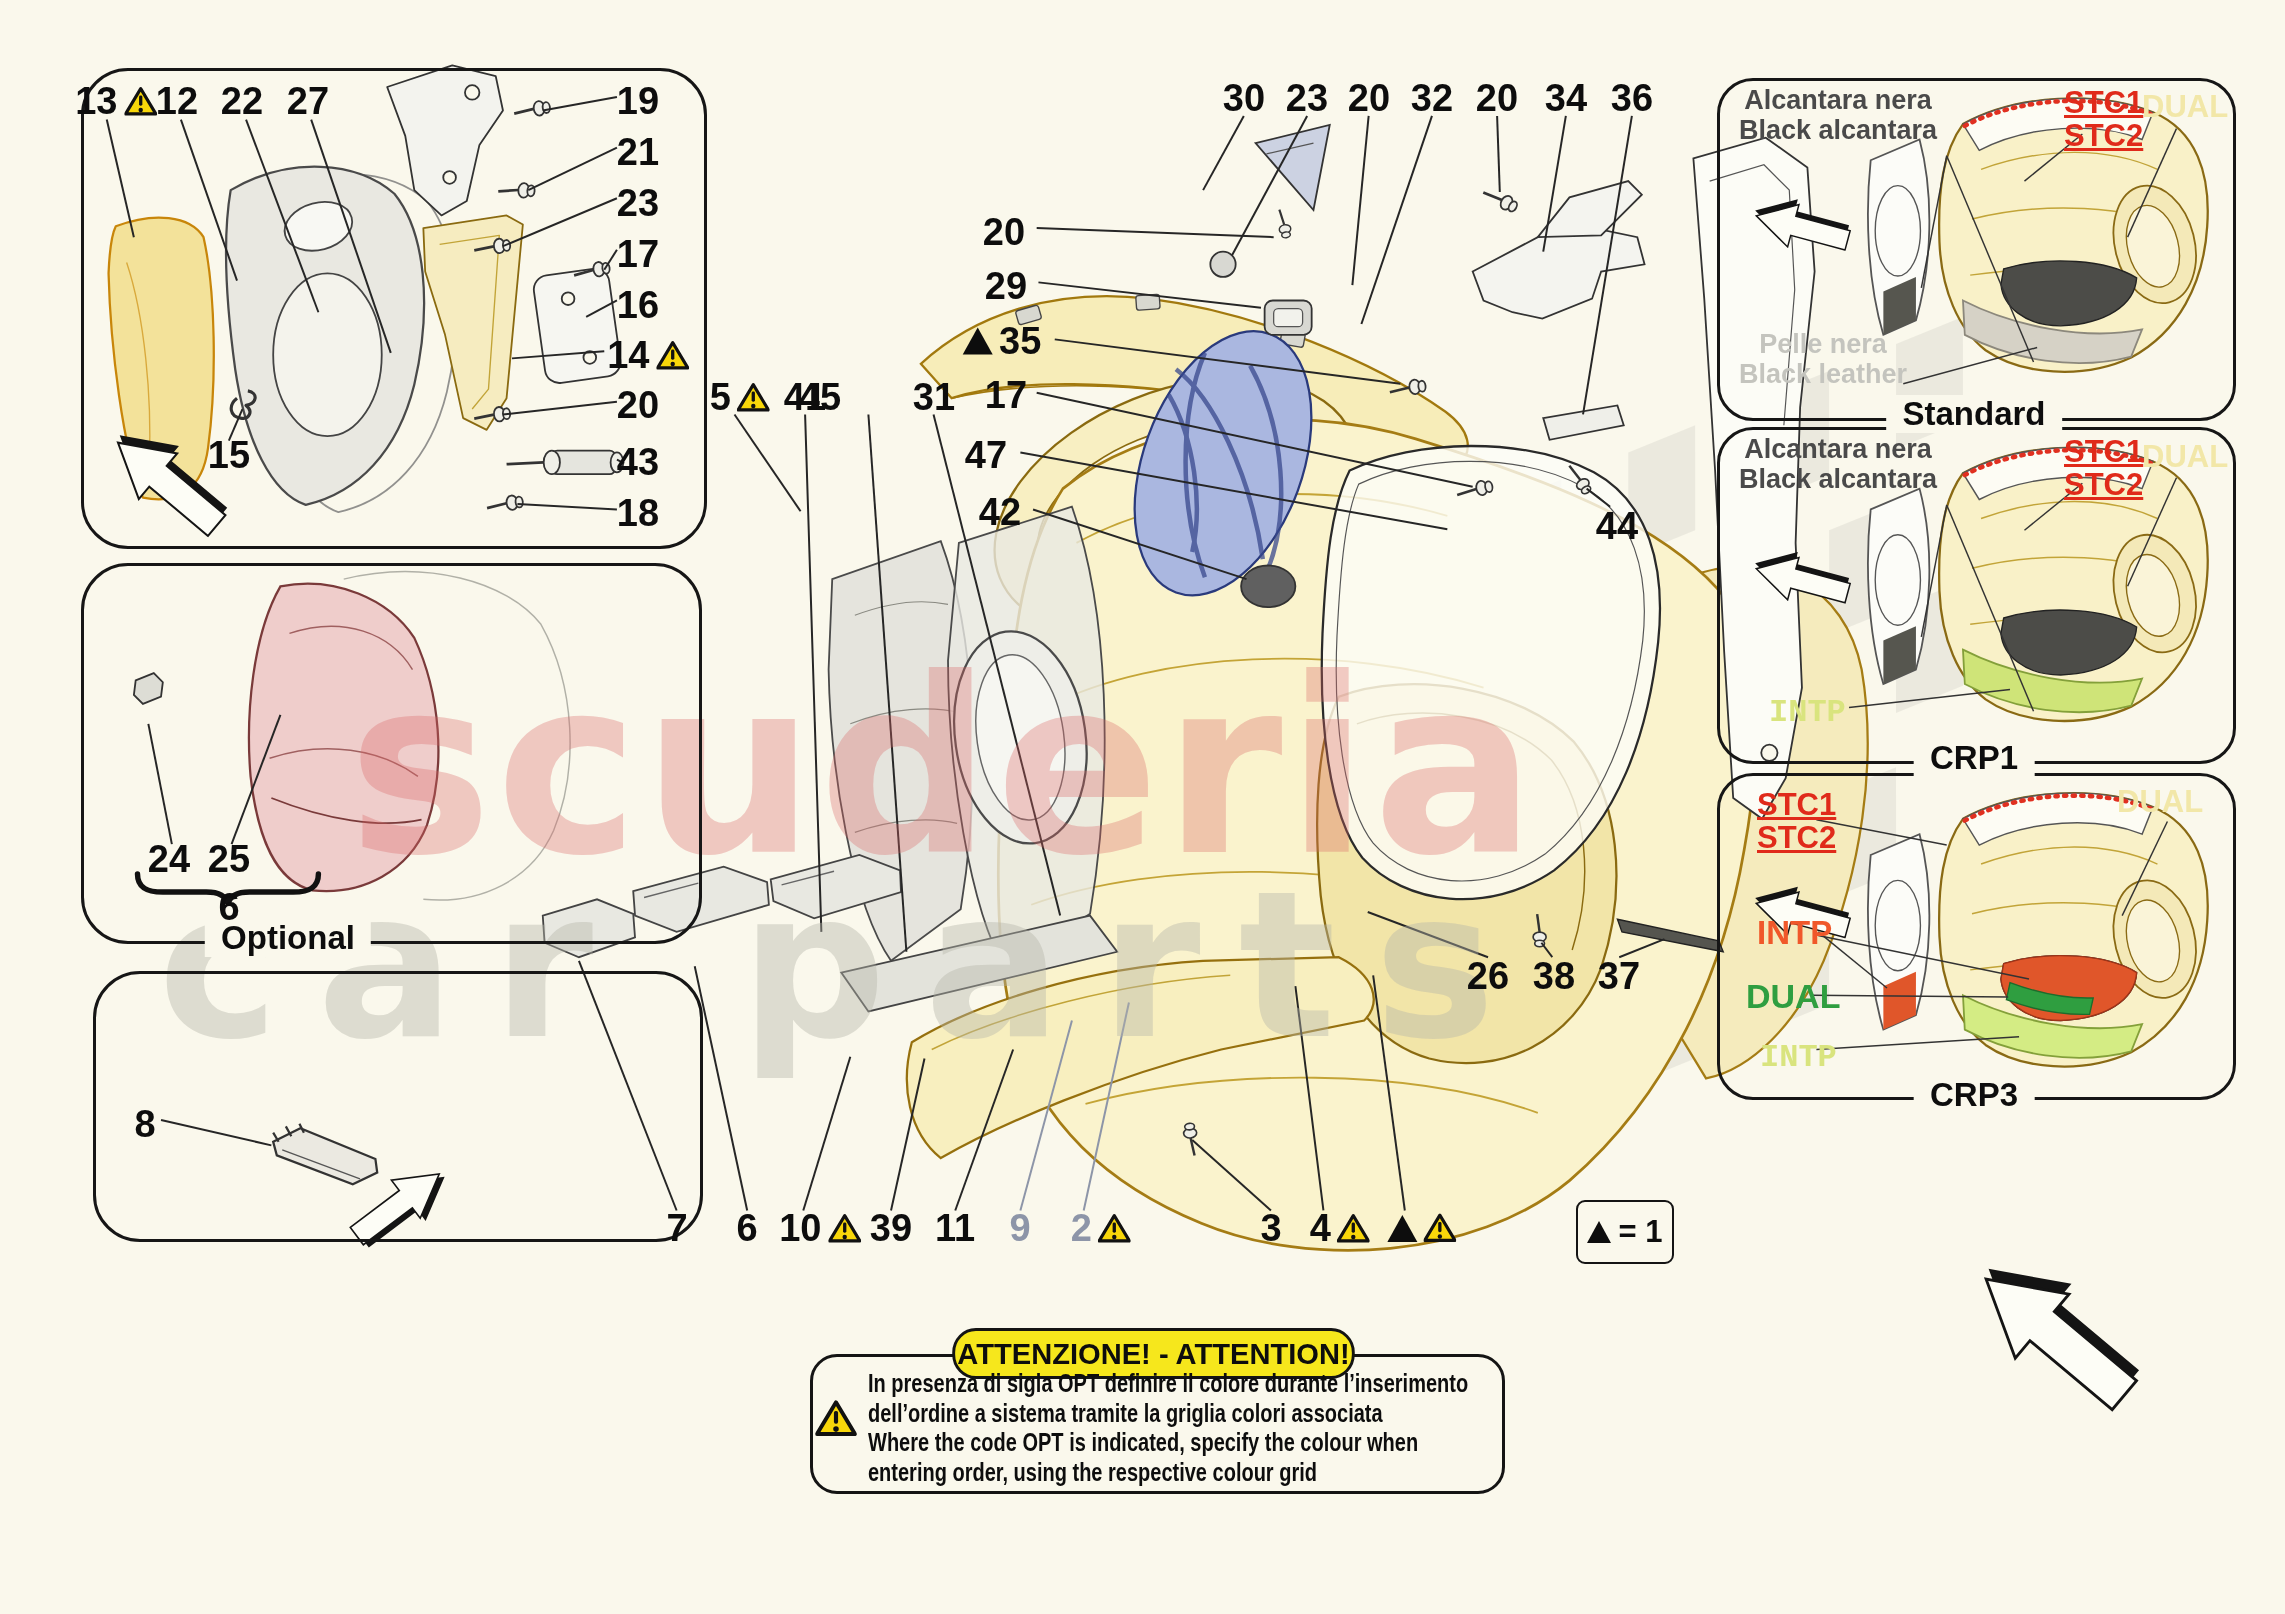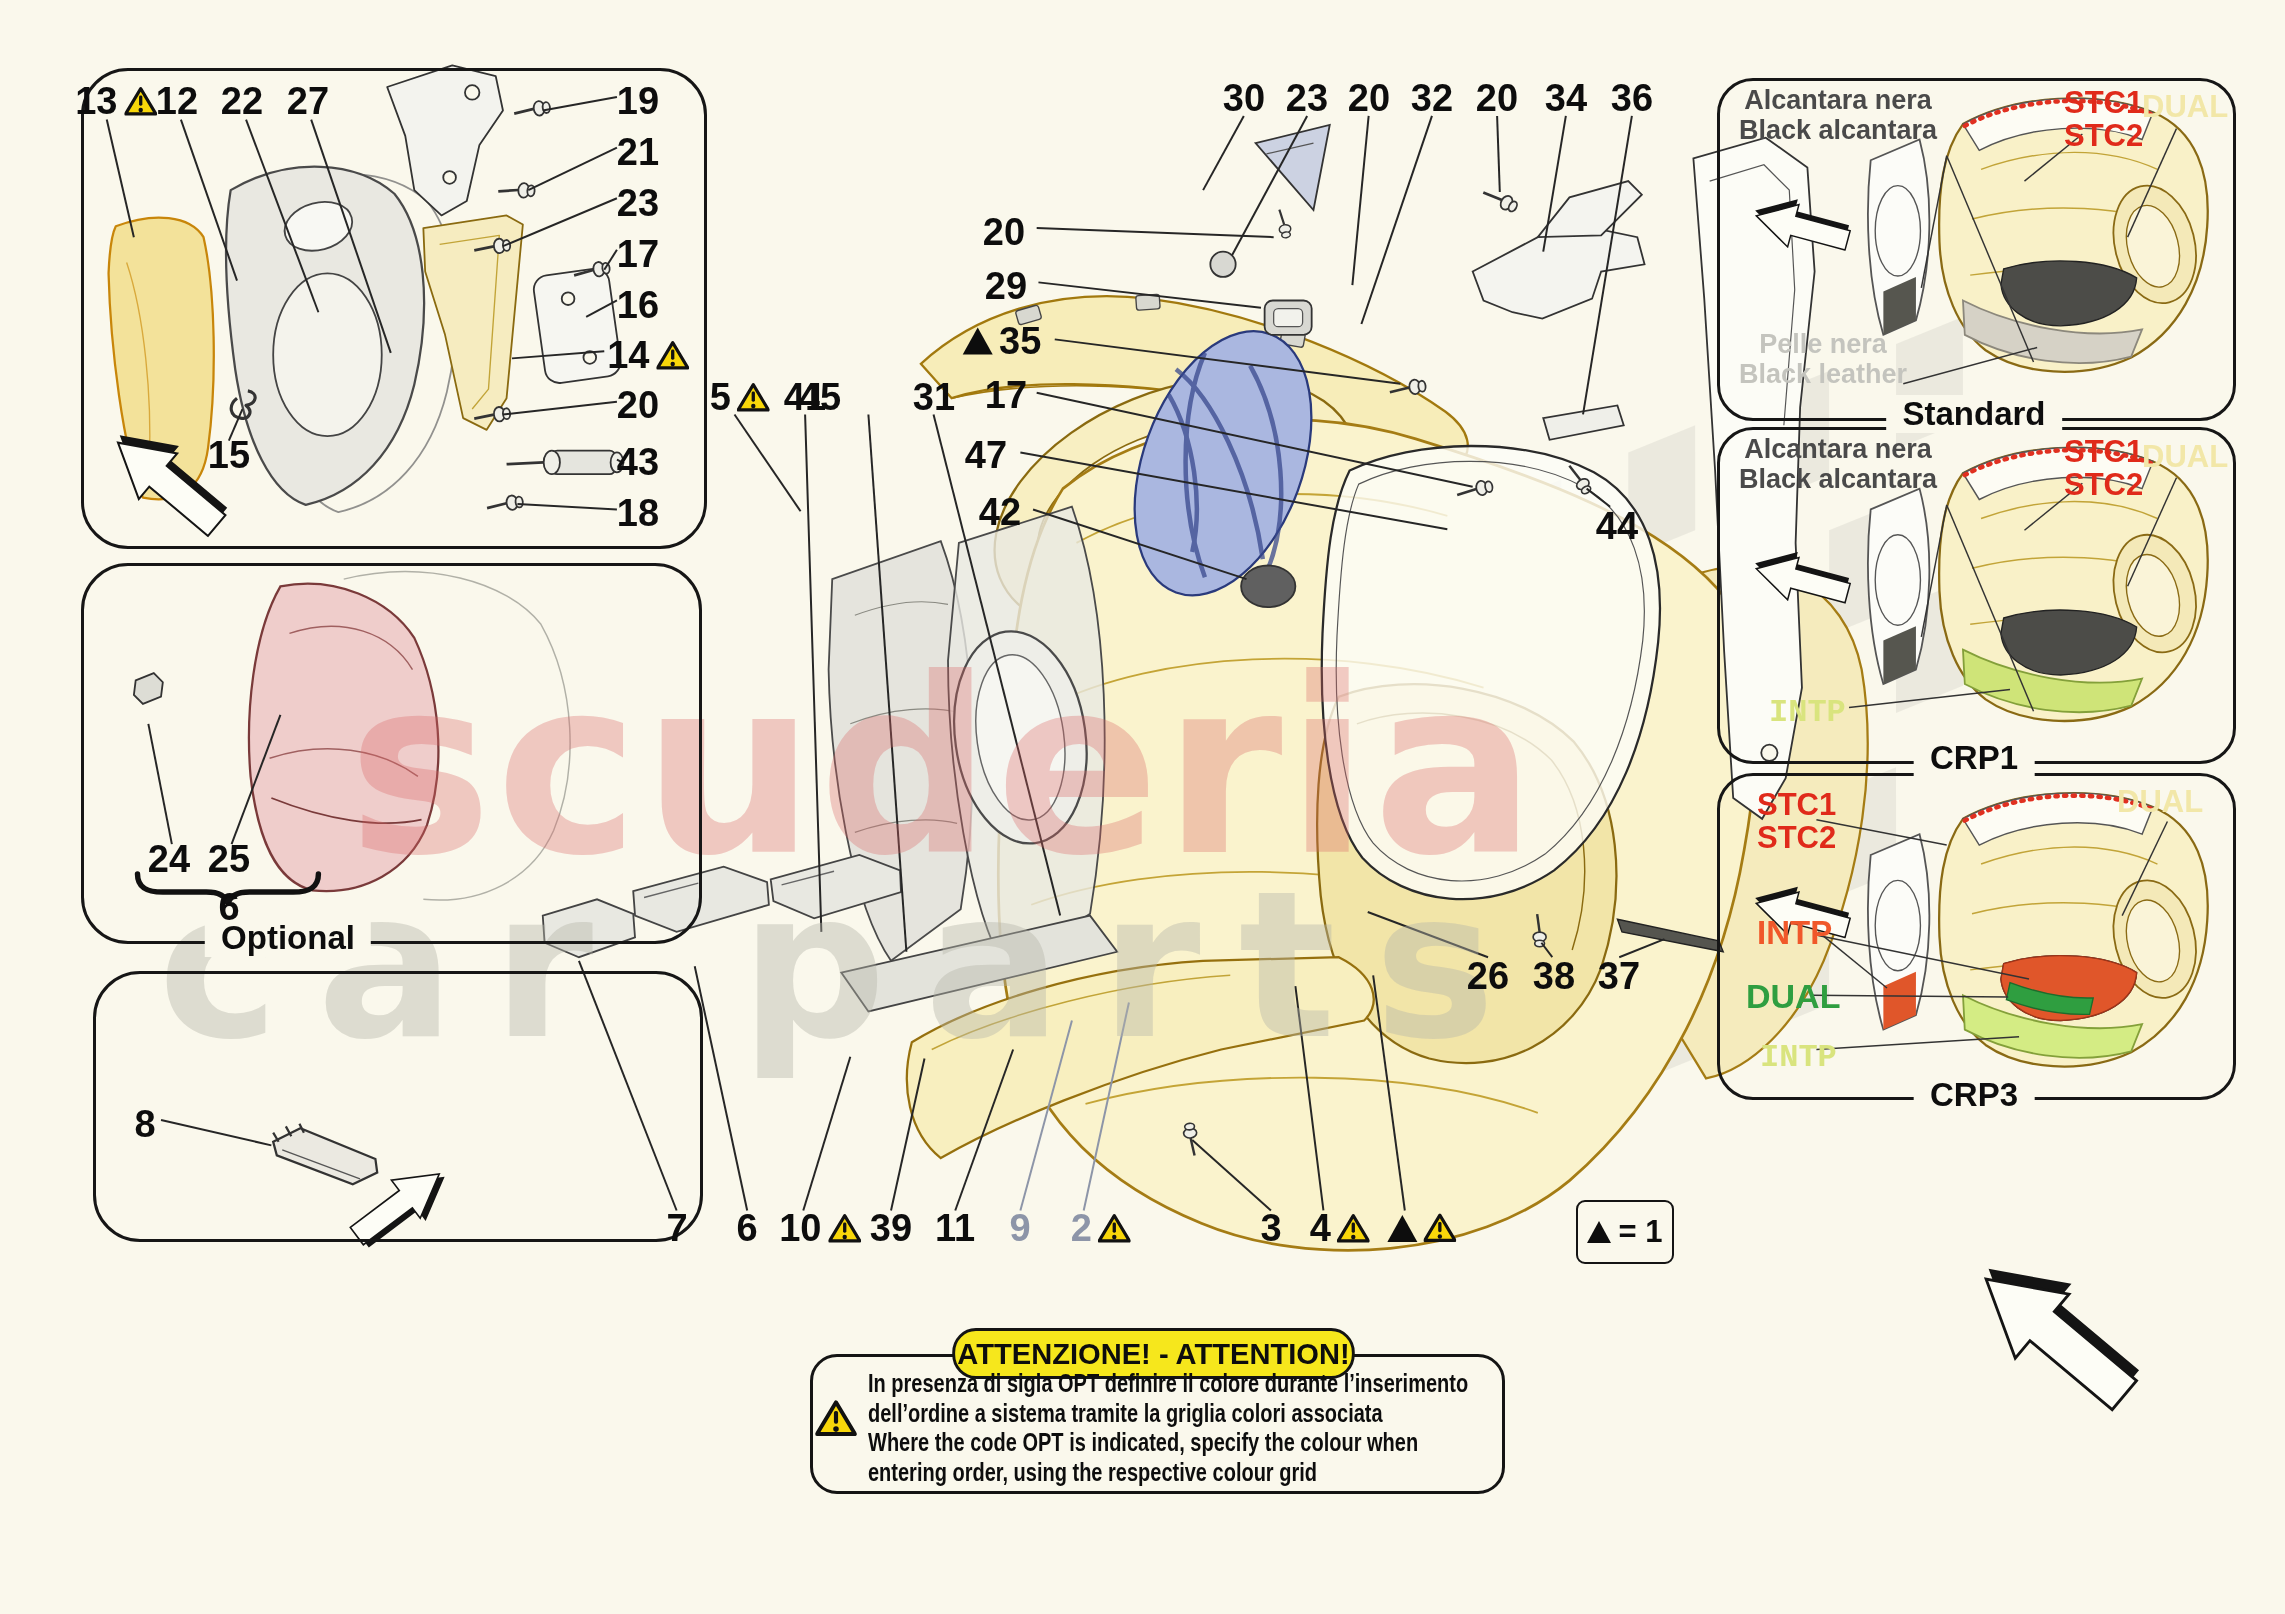--- a/index.html
+++ b/index.html
@@ -15,21 +15,21 @@
   .plabel{position:absolute;transform:translate(-50%,-50%);background:#faf8ec;padding:0 16.3px;
           font-weight:bold;font-size:33px;color:#0d0d0d;z-index:5;white-space:nowrap;}
   .co{position:absolute;transform:translate(-50%,-50%);display:flex;align-items:center;gap:6.3px;
       font-weight:bold;font-size:38px;color:#0d0d0d;white-space:nowrap;z-index:6;}
   .co.muted{color:#8d95a8;}
   .warn{width:33px;height:30px;flex:0 0 auto;}
   .tri{width:0;height:0;border-left:15.4px solid transparent;border-right:15.4px solid transparent;
        border-bottom:27px solid #0d0d0d;display:inline-block;}
   .t{position:absolute;font-weight:bold;z-index:6;line-height:1.12;white-space:nowrap;}
   .alc{font-size:27px;color:#4a4a4a;text-align:center;}
-  .stc{font-size:31px;color:#e02a1a;text-align:right;line-height:1.05;}
+  .stc{font-size:31px;color:#e02a1a;text-align:right;line-height:1.05;text-decoration:underline;}
   .dual{font-size:31px;color:#f2e7a8;}
   .pelle{font-size:27px;color:#c4c4be;text-align:center;}
   .intp{font-size:32px;color:#d9e47e;font-family:Liberation Mono, monospace;}
   .inta{font-size:33px;color:#f0582a;}
   .daal{font-size:34px;color:#2f9e40;}
   #att-box{position:absolute;left:810px;top:1354px;width:689px;height:134px;border:3.2px solid #141414;
            border-radius:27px;z-index:4;}
   #att-pill{position:absolute;left:946px;top:1328px;width:409px;height:45px;background:#f6e71c;
             border:3.2px solid #141414;border-radius:24.4px;z-index:5;display:flex;align-items:center;
             justify-content:center;font-weight:bold;font-size:30px;color:#0d0d0d;

